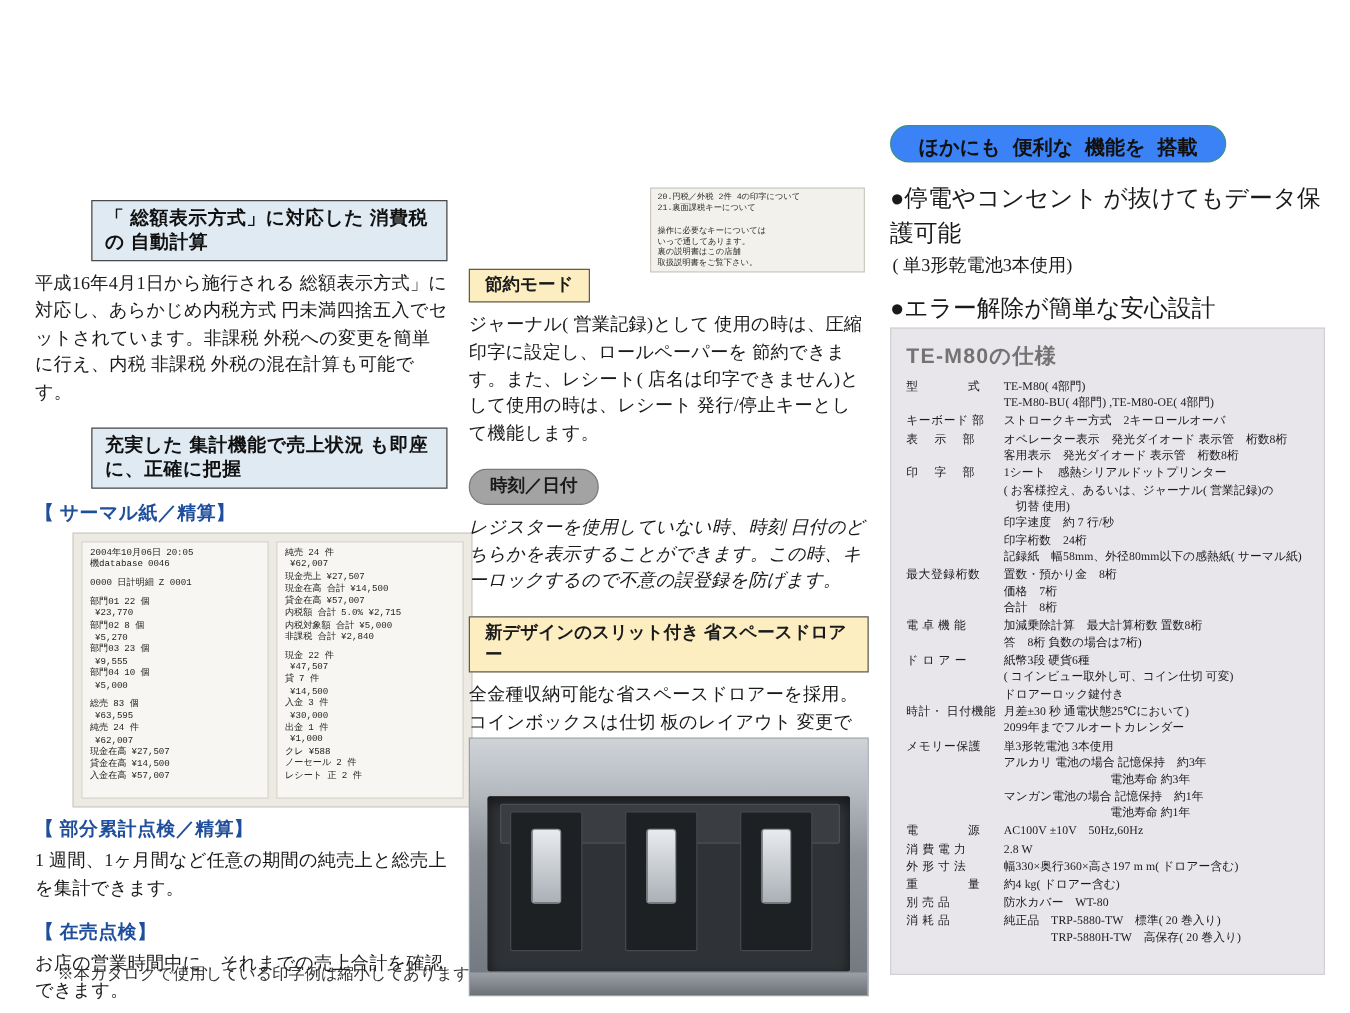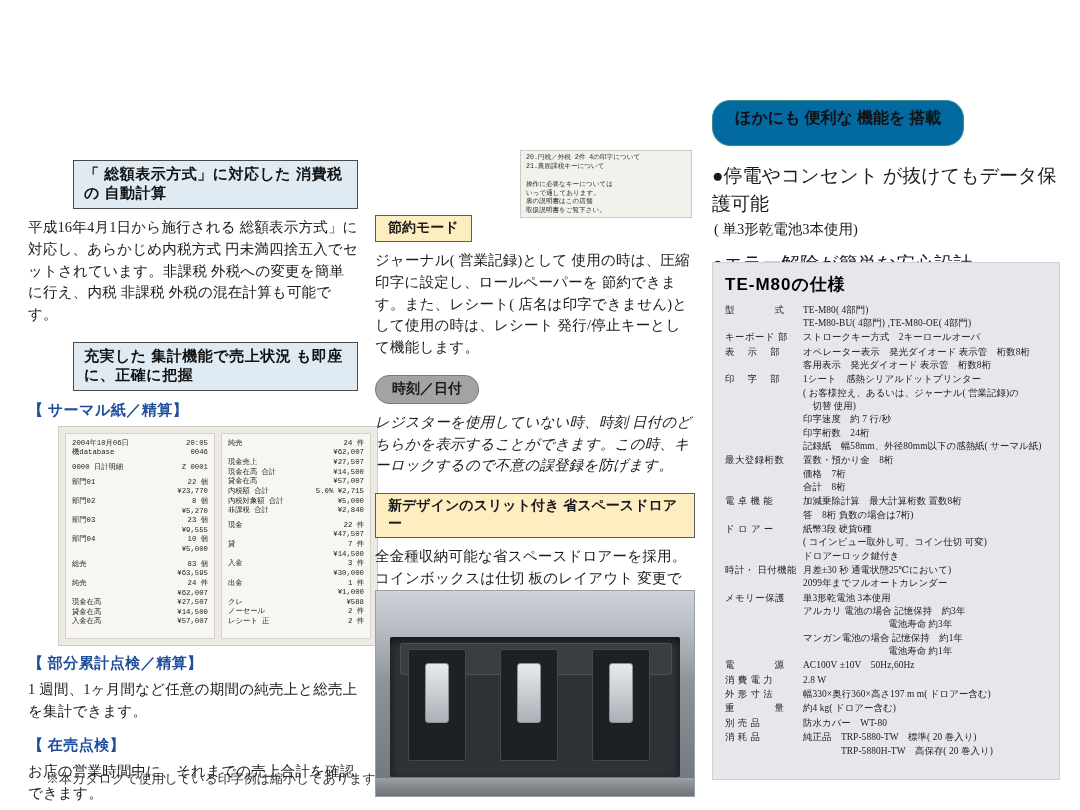--- a/index.html
+++ b/index.html
@@ -22,27 +22,27 @@
     font-size:15px;
     font-weight:bold;
     color:#111;
     letter-spacing:0.5px;
     font-family:"Liberation Sans","DejaVu Sans",sans-serif;
     margin-left:45px;
   }
   .hdr-round{
     display:inline-block;
     border:1px solid #3f8f86;
-    background:#0369a1;
+    background:#3b82f6;
     border-radius:18px;
-    padding:7px 22px 16px 22px;
+    padding:7px 22px 0 22px;
     font-size:16px;
     font-weight:bold;
     color:#111;
-    font-family:Liberation Serif, serif;
+    font-family:Liberation Mono, monospace;
   }
   .hdr-pill{
     display:inline-block;
     border:1px solid #7a7a7a;
     background:#a3a3a3;
     border-radius:14px;
     padding:4px 16px 5px 16px;
     font-size:14px;
     font-weight:bold;
     font-family:"Liberation Sans","DejaVu Sans",sans-serif;
@@ -95,21 +95,21 @@
     background:#f7f6f2;
     border:1px solid #d6d3ca;
     flex:1;
     padding:5px 6px;
     font-family:"Liberation Mono","DejaVu Sans Mono",monospace;
     font-size:7.3px;
     line-height:1.32;
     color:#1c1c1c;
     overflow:hidden;
   }
-  .rline{display:flex;justify-content:space-between;white-space:pre;}
+  .rline{display:flex;justify-content:flex-start;white-space:pre;}
   .rline span:first-child{padding-right:4px;}
   .rgap{height:5px;}
 
   
   .col-mid{position:absolute;left:375px;top:215px;width:320px;}
   .mid-img{
     position:absolute;left:520px;top:150px;
     width:172px;height:68px;
     background:#f2f1ec;
     border:1px solid #cdcac2;
@@ -166,21 +166,21 @@
 
   .spec-box{
     position:absolute;left:712px;top:262px;
     width:348px;height:518px;
     background:#e8e6ea;
     border:1px solid #d2d0d4;
     box-sizing:border-box;
     padding:10px 10px 8px 12px;
   }
   .spec-title{
-    font-size:17px;font-weight:bold;color:#000000;
+    font-size:17px;font-weight:bold;color:#737373;
     letter-spacing:1px;margin-bottom:7px;
     font-family:"Liberation Sans","DejaVu Sans",sans-serif;
   }
   table.spec{
     width:100%;border-collapse:collapse;
     font-size:9.4px;line-height:1.42;
   }
   table.spec td{
     vertical-align:top;padding:0.5px 0;
   }

